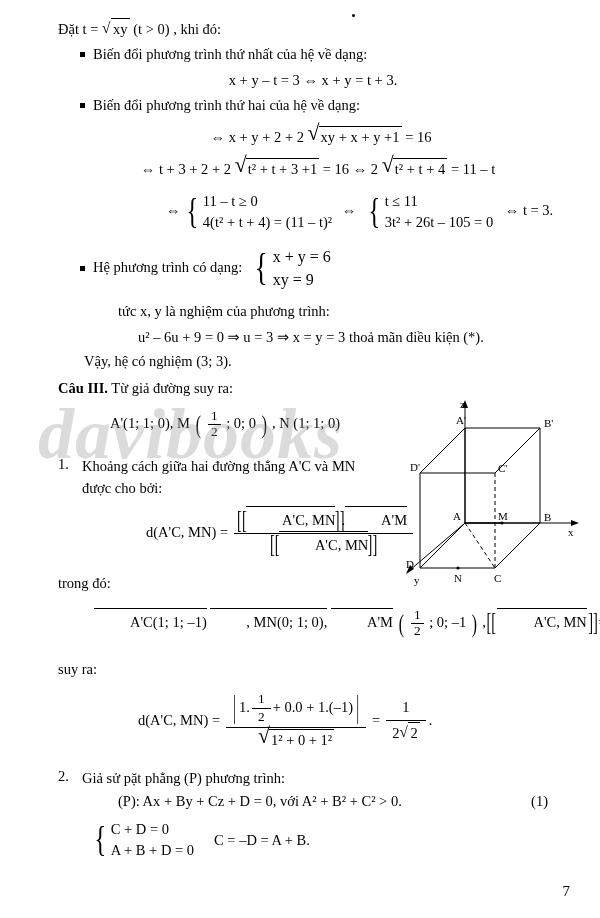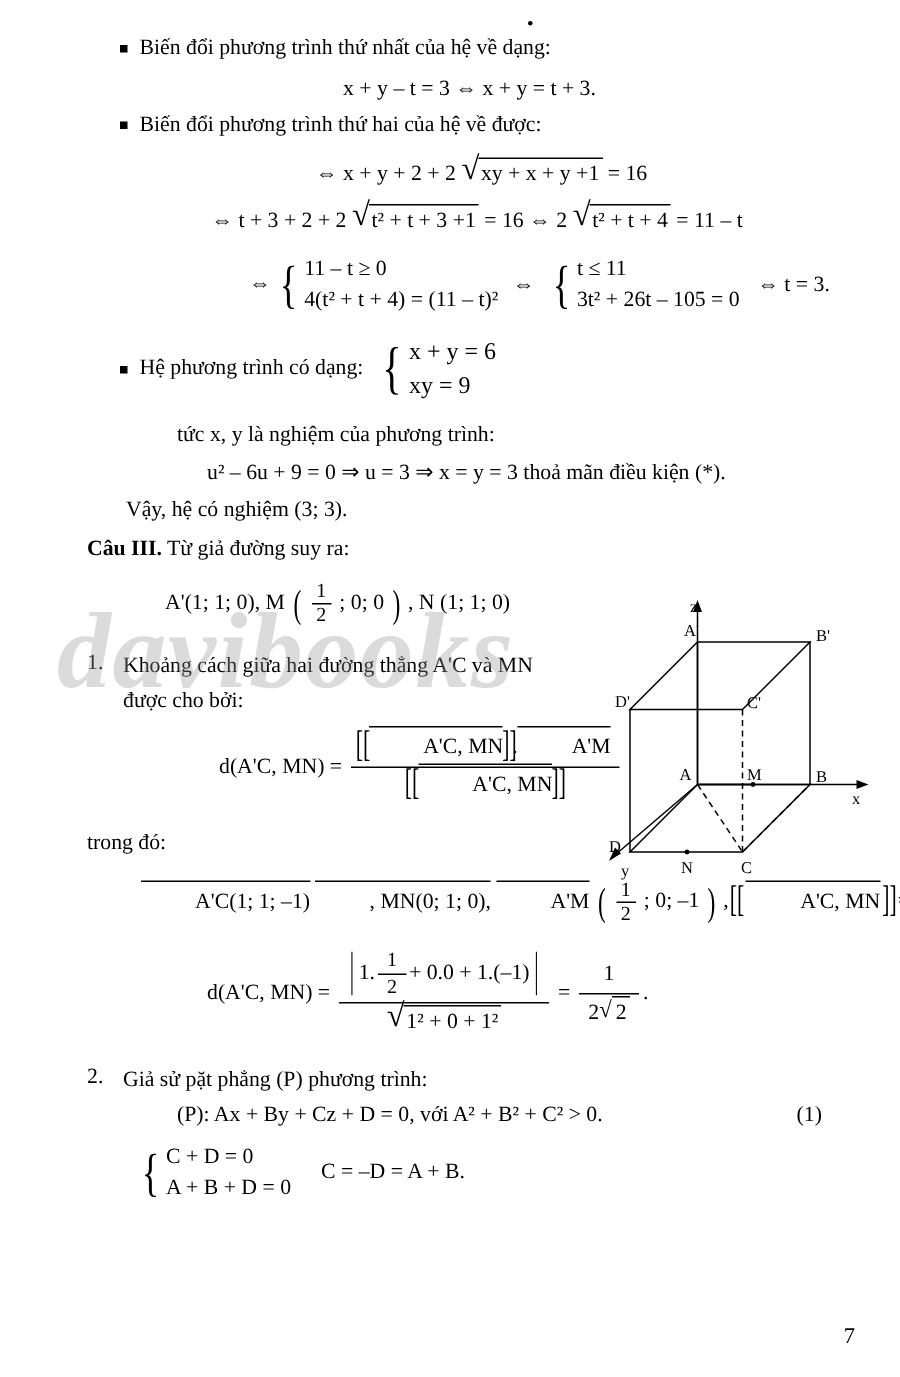--- a/index.html
+++ b/index.html
@@ -227,32 +227,37 @@
 </style>
 </head>
 <body>
 
 <div class="page">
 
   <div class="note-dot"></div>
 
   <div class="content">
 
+    <div class="line">
+      <span>Đặt  t =</span>
+      <span class="rad"><span class="radbody">xy</span></span>
+      <span>(t &gt; 0) , khi đó:</span>
+    </div>
 
     <div class="bullet-row">
       <div class="bullet-sq"></div>
       <div class="line">Biến đổi phương trình thứ nhất của hệ về dạng:</div>
     </div>
     <div class="line center" style="margin-left:10px;margin-top:4px;">
       <span>x + y – t = 3 ⇔ x + y = t + 3.</span>
     </div>
 
     <div class="bullet-row">
       <div class="bullet-sq"></div>
-      <div class="line">Biến đổi phương trình thứ hai của hệ về được:</div>
+      <div class="line">Biến đổi phương trình thứ hai của hệ về dạng:</div>
     </div>
 
 
     <div class="eq center" style="margin-top:9px;margin-left:26px;">
       <span>⇔   x + y + 2 + 2</span>
       <span class="radbig"><span class="radbody">xy + x + y +1</span></span>
       <span>= 16</span>
     </div>
 
     <div class="eq center" style="margin-top:9px;margin-left:20px;">
@@ -349,20 +354,21 @@
         <span class="n">1</span>
         <span class="d">2</span>
       </span>
       <span>; 0; –1</span>
       <span style="font-size:1.8em;vertical-align:middle;transform:scaleX(.6);display:inline-block">)</span>
       <span>,</span>
       <span class="dblbr" style="padding:0 8px"><span class="vecbar">A'C, MN</span></span>
       <span>= (1; 0; 1)</span>
     </div>
 
+    <div class="line" style="margin-top:16px;">suy ra:</div>
 
     <div class="eq" style="margin-left:80px;margin-top:10px;display:flex;align-items:center;">
       <span style="margin-right:6px">d(A'C, MN) =</span>
       <span class="bigfrac">
         <span class="n">
           <span class="absbr"><span>1.</span><span class="frac"><span class="n">1</span><span class="d">2</span></span><span>+ 0.0 + 1.(–1)</span></span>
         </span>
         <span class="d">
           <span class="radbig"><span class="radbody">1² + 0 + 1²</span></span>
         </span>

